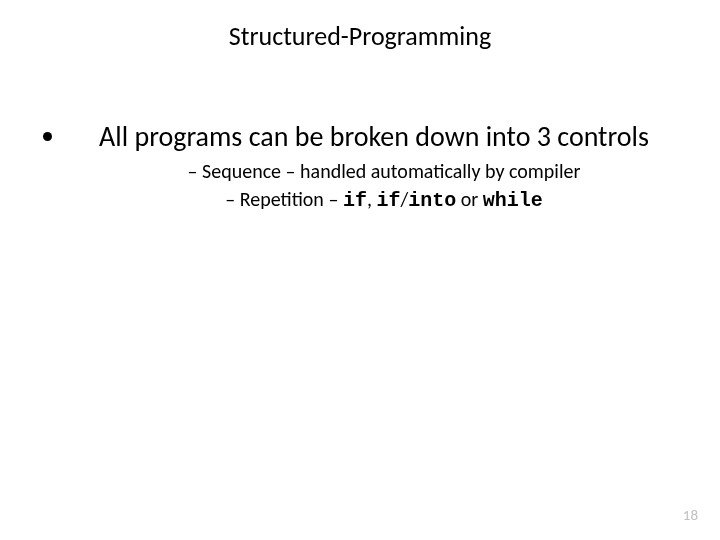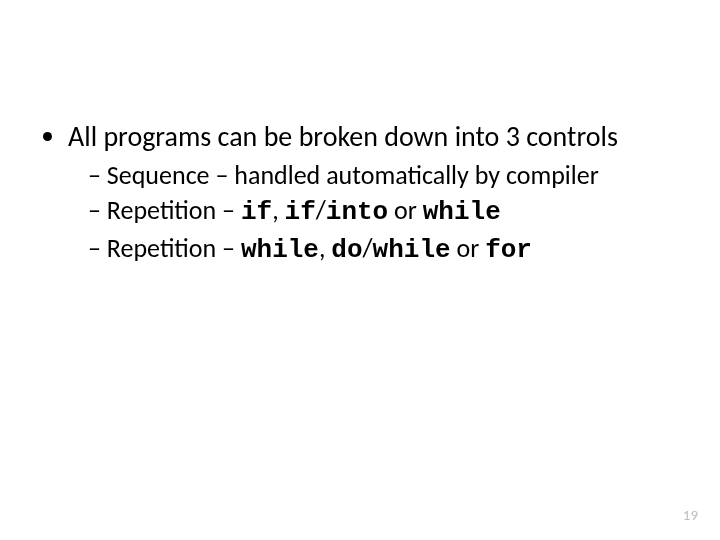--- a/index.html
+++ b/index.html
@@ -37,26 +37,27 @@
   }
   ul.level1 {
     list-style: disc;
     margin: 0;
     padding-left: 28px;
     font-size: 28px;
     line-height: 1.18;
   }
   ul.level1 > li {
     margin-bottom: 8px;
+    text-align: center;
   }
   ul.level2 {
     list-style: none;
     margin: 6px 0 0 0;
     padding-left: 20px;
-    font-size: 26px;
+    font-size: 20px;
     line-height: 1.28;
   }
   ul.level2 > li::before {
     content: "– ";
   }
   ul.level2 > li {
     margin-bottom: 2px;
   }
   .kw {
     font-family: "Courier New", Courier, monospace;
@@ -69,28 +70,28 @@
     bottom: 16px;
     font-size: 15px;
     color: #bfbfbf;
   }
 </style>
 </head>
 <body>
 
 <div class="slide">
 
+  <div class="title">Structured-Programming</div>
 
   <div class="body">
     <ul class="level1">
       <li>
         <span>All programs can be broken down into 3 controls</span>
         <ul class="level2">
           <li><span>Sequence</span> – <span>handled automatically by compiler</span></li>
           <li><span>Repetition</span> – <span class="kw">if</span><span>, </span><span class="kw">if</span><span>/</span><span class="kw">into</span><span> or </span><span class="kw">while</span></li>
-          <li><span>Repetition</span> – <span class="kw">while</span><span>, </span><span class="kw">do</span><span>/</span><span class="kw">while</span><span> or </span><span class="kw">for</span></li>
         </ul>
       </li>
     </ul>
   </div>
 
-  <div class="pagenum">19</div>
+  <div class="pagenum">18</div>
 </div>
 
 </body></html>

